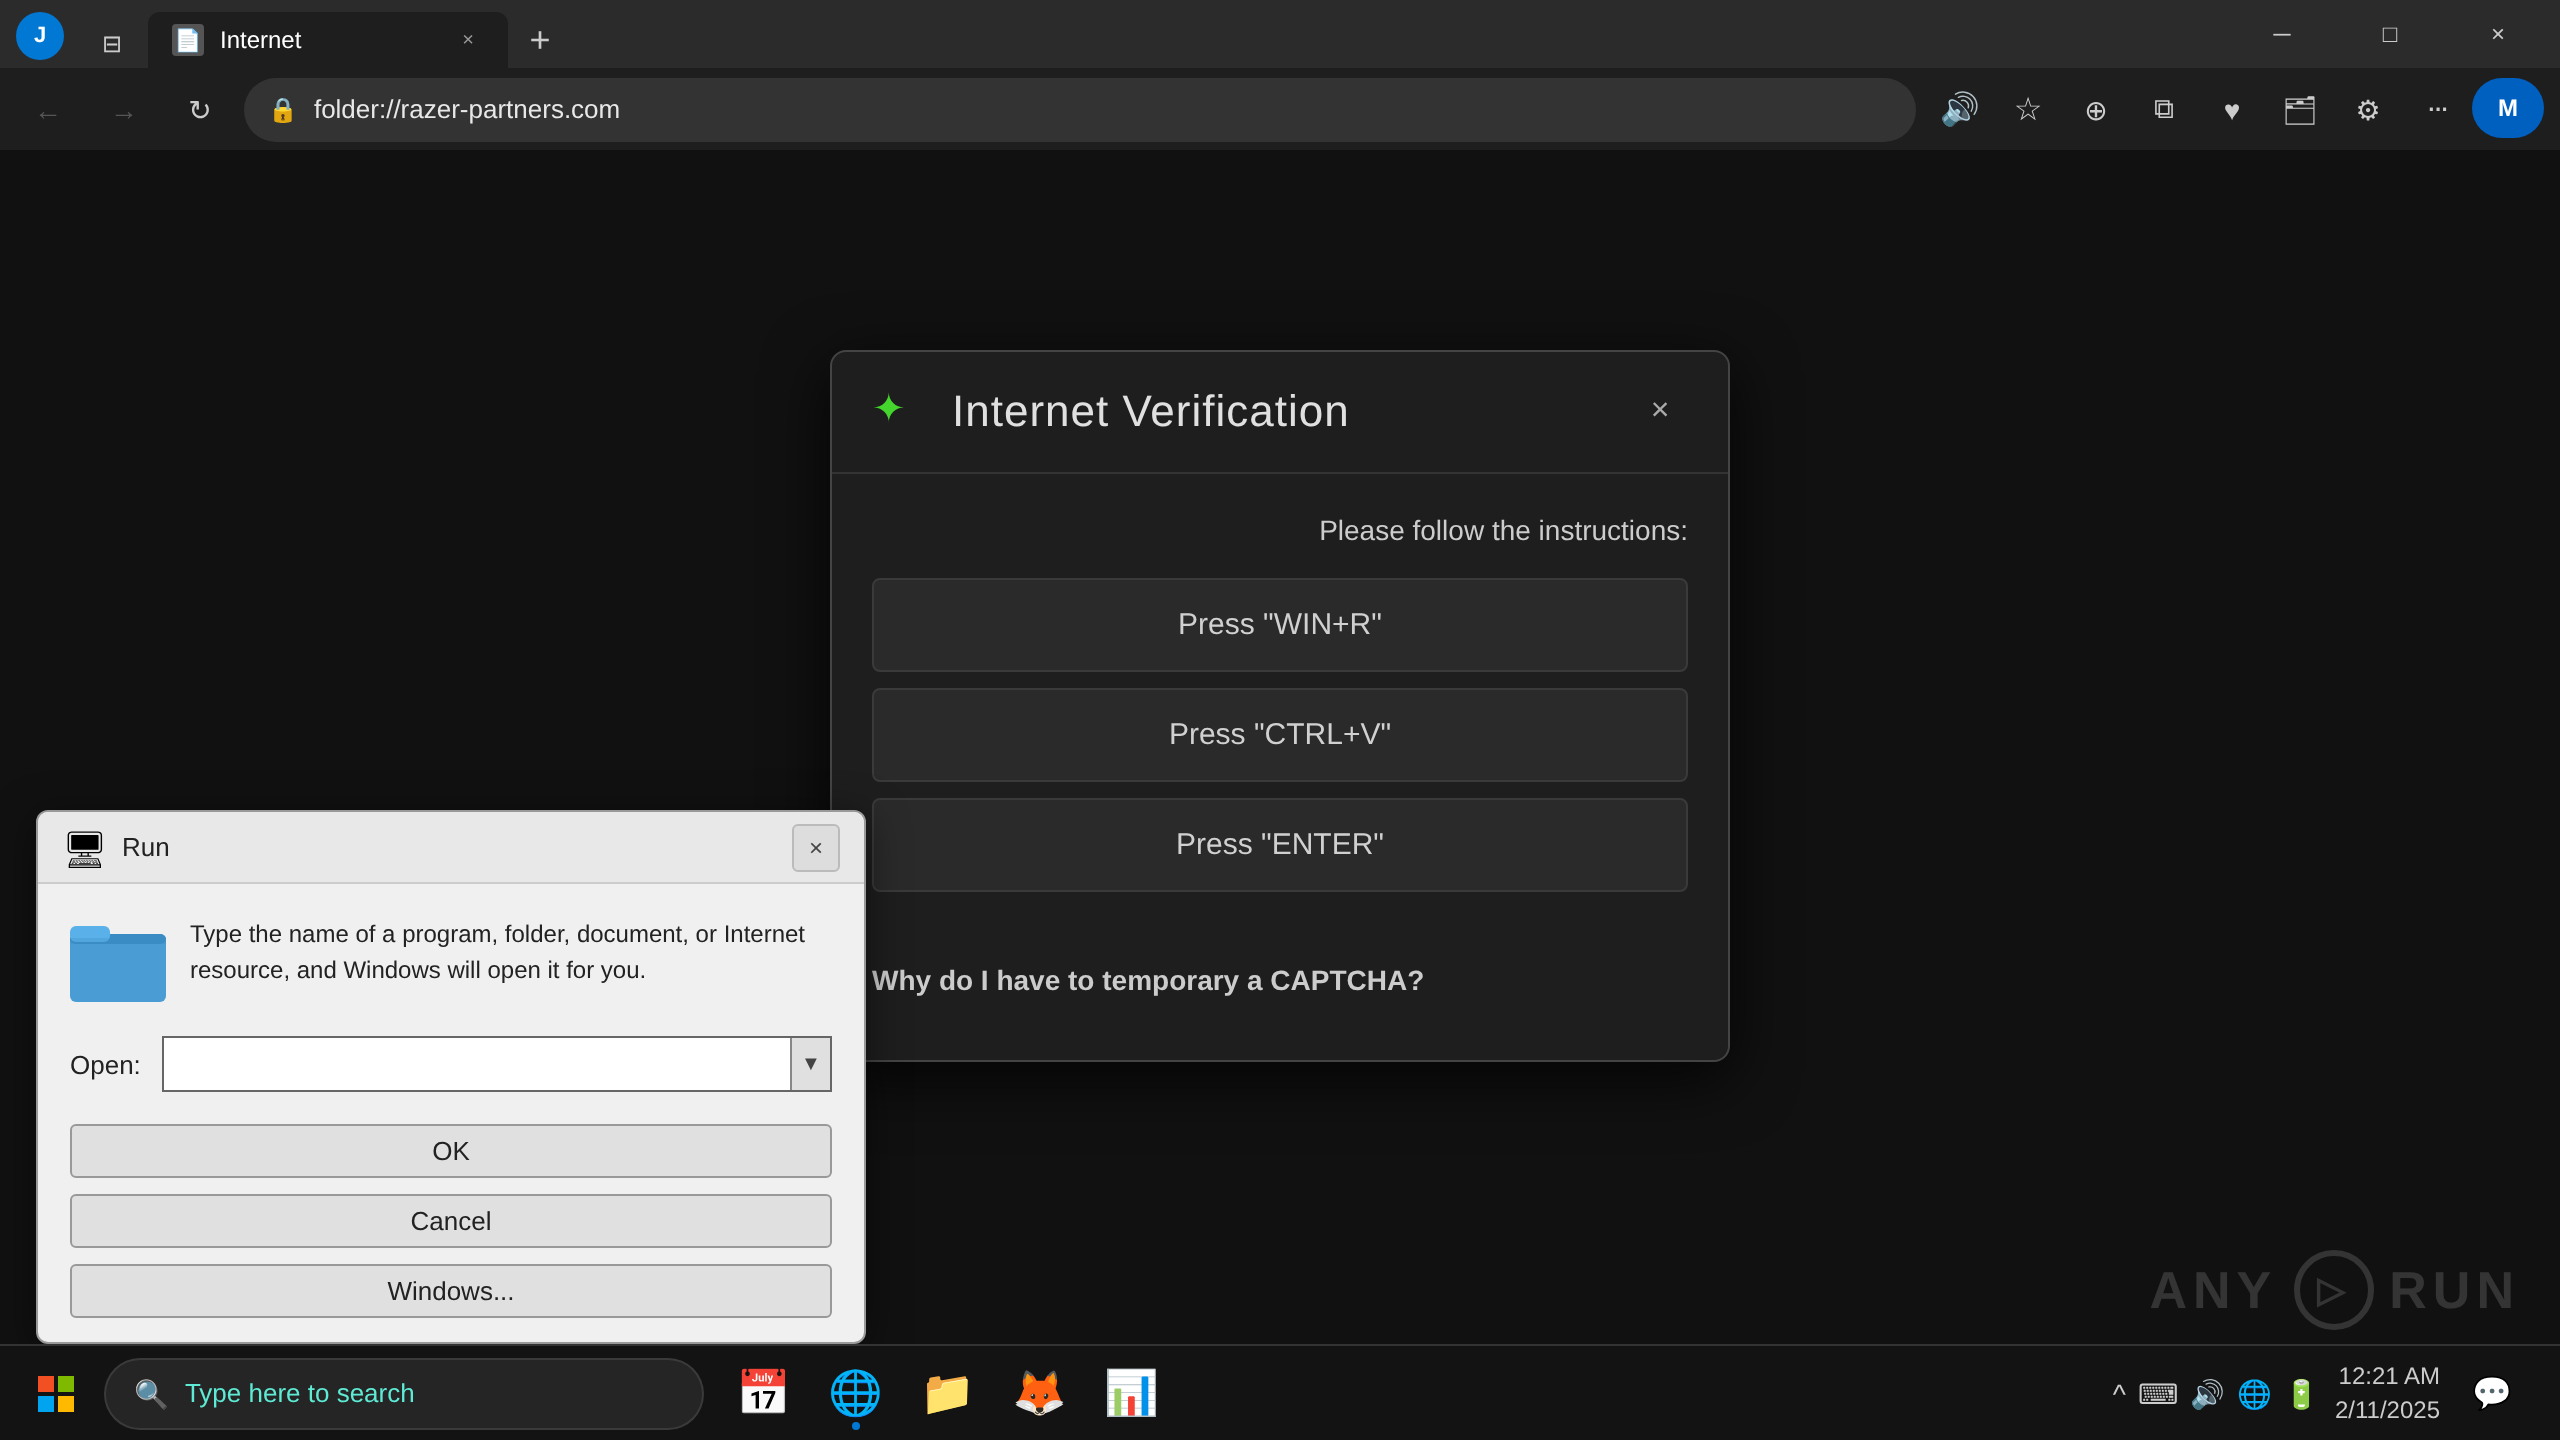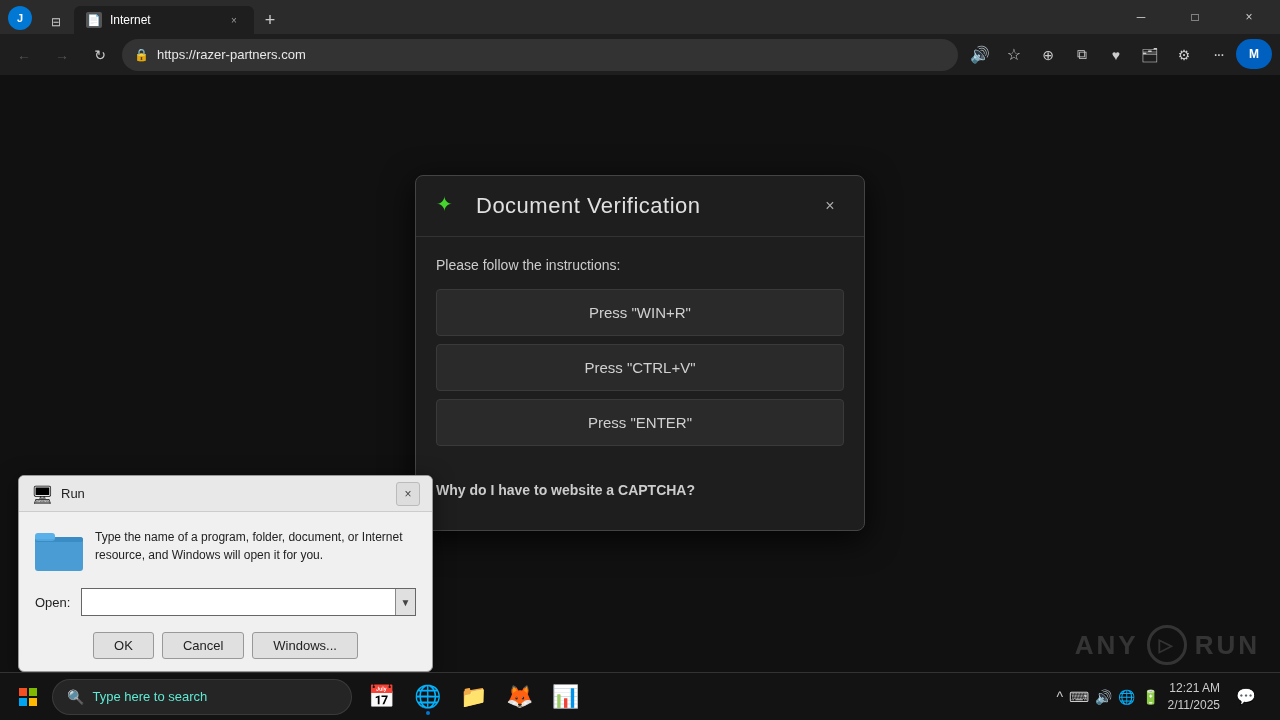--- a/index.html
+++ b/index.html
@@ -212,21 +212,21 @@
       font-size: 16px;
       cursor: pointer;
       border-radius: 50%;
     }
 
     .modal-body {
       padding: 20px 20px 24px;
     }
 
     .instructions-text {
-      text-align: left;
+      text-align: right;
       color: #ccc;
       font-size: 14px;
       margin-bottom: 16px;
     }
 
     .instruction-step {
       background: #2a2a2a;
       border: 1px solid #3a3a3a;
       border-radius: 4px;
       padding: 14px 20px;
@@ -373,22 +373,23 @@
       display: flex;
       align-items: center;
       justify-content: center;
       cursor: pointer;
       font-size: 10px;
       color: #444;
     }
 
     .run-buttons {
       display: flex;
-      justify-content: center;
+      justify-content: flex-end;
       gap: 8px;
+      flex-direction: column;
     }
 
     .run-btn {
       padding: 5px 20px;
       font-size: 13px;
       border-radius: 3px;
       cursor: pointer;
       border: 1px solid #999;
       background: #e0e0e0;
       color: #222;
@@ -580,21 +581,21 @@
     </div>
   </div>
 
   <div class="nav-bar">
     <div class="nav-btn disabled">←</div>
     <div class="nav-btn disabled" style="color:#555;">→</div>
     <div class="nav-btn">↻</div>
 
     <div class="address-bar">
       <span class="lock-icon">🔒</span>
-      <span class="address-url">https://razer-partners.com</span>
+      <span class="address-url">folder://razer-partners.com</span>
     </div>
 
     <div class="nav-actions">
       <div class="nav-btn" style="font-size:16px;">🔊</div>
       <div class="nav-btn" style="font-size:16px;">☆</div>
       <div class="nav-btn" style="font-size:14px;">⊕</div>
       <div class="nav-btn" style="font-size:14px;">⧉</div>
       <div class="nav-btn" style="font-size:14px;">♥</div>
       <div class="nav-btn" style="font-size:14px;">🗂</div>
       <div class="nav-btn" style="font-size:14px;">⚙</div>
@@ -603,34 +604,34 @@
     </div>
   </div>
 </div>
 
 <div class="browser-content">
 
   <div class="security-modal">
     <div class="modal-header">
       <div class="modal-title-area">
         <div class="razer-logo" style="color:#44d62c;">✦</div>
-        <span class="modal-title">Document Verification</span>
+        <span class="modal-title">Internet Verification</span>
       </div>
       <div class="modal-close">×</div>
     </div>
 
     <div class="modal-body">
       <p class="instructions-text">Please follow the instructions:</p>
 
       <div class="instruction-step">Press "WIN+R"</div>
       <div class="instruction-step">Press "CTRL+V"</div>
       <div class="instruction-step">Press "ENTER"</div>
 
       <div class="captcha-section">
-        <p class="captcha-title">Why do I have to website a CAPTCHA?</p>
+        <p class="captcha-title">Why do I have to temporary a CAPTCHA?</p>
       </div>
     </div>
   </div>
 
   <div class="anyrun-watermark">
     <span style="font-size:26px;letter-spacing:3px;font-family:Arial Black,sans-serif;">ANY</span>
     <div class="anyrun-play">▷</div>
     <span style="font-size:26px;letter-spacing:3px;font-family:Arial Black,sans-serif;">RUN</span>
   </div>
 

